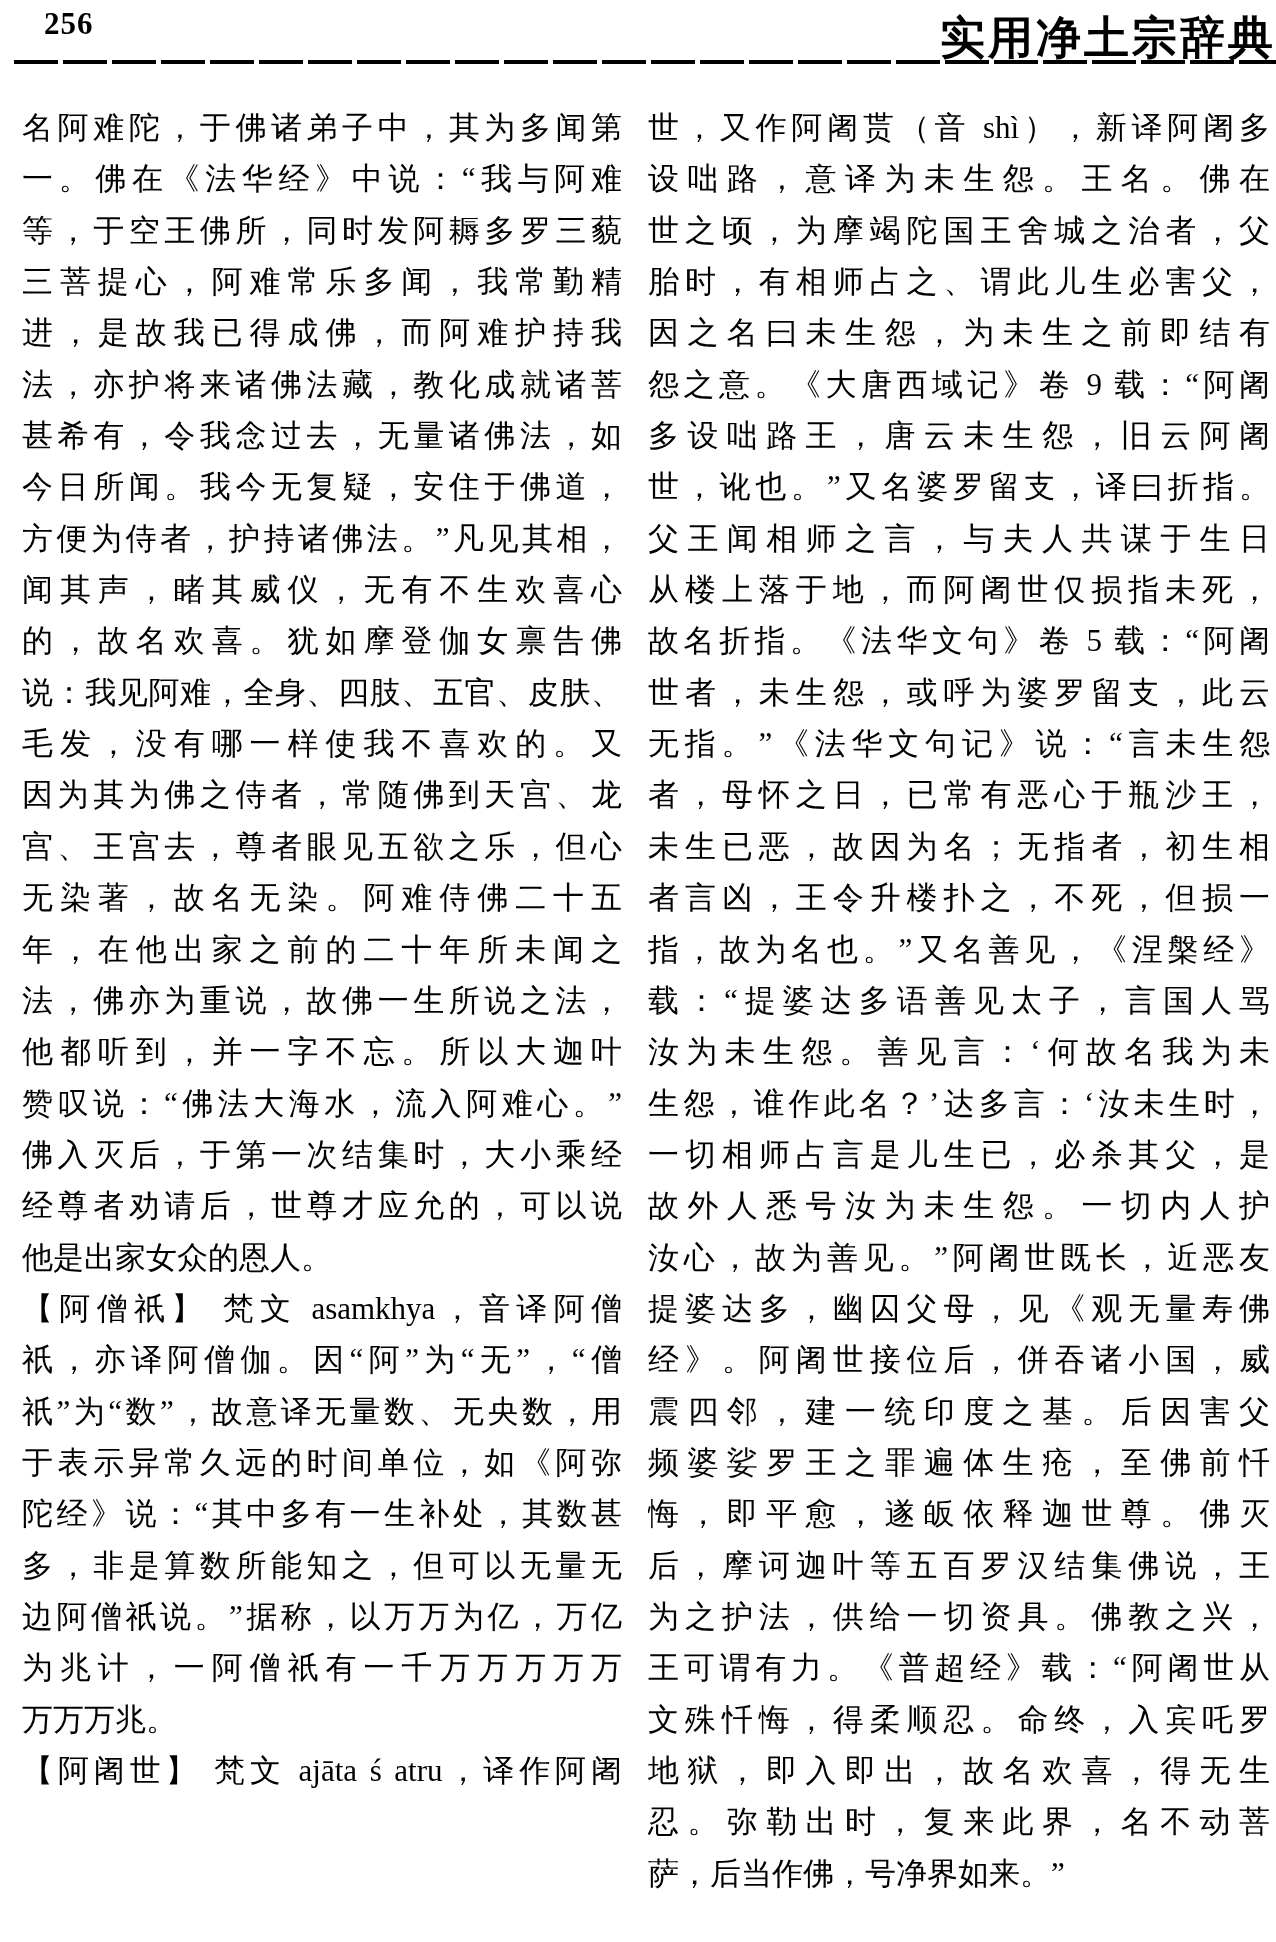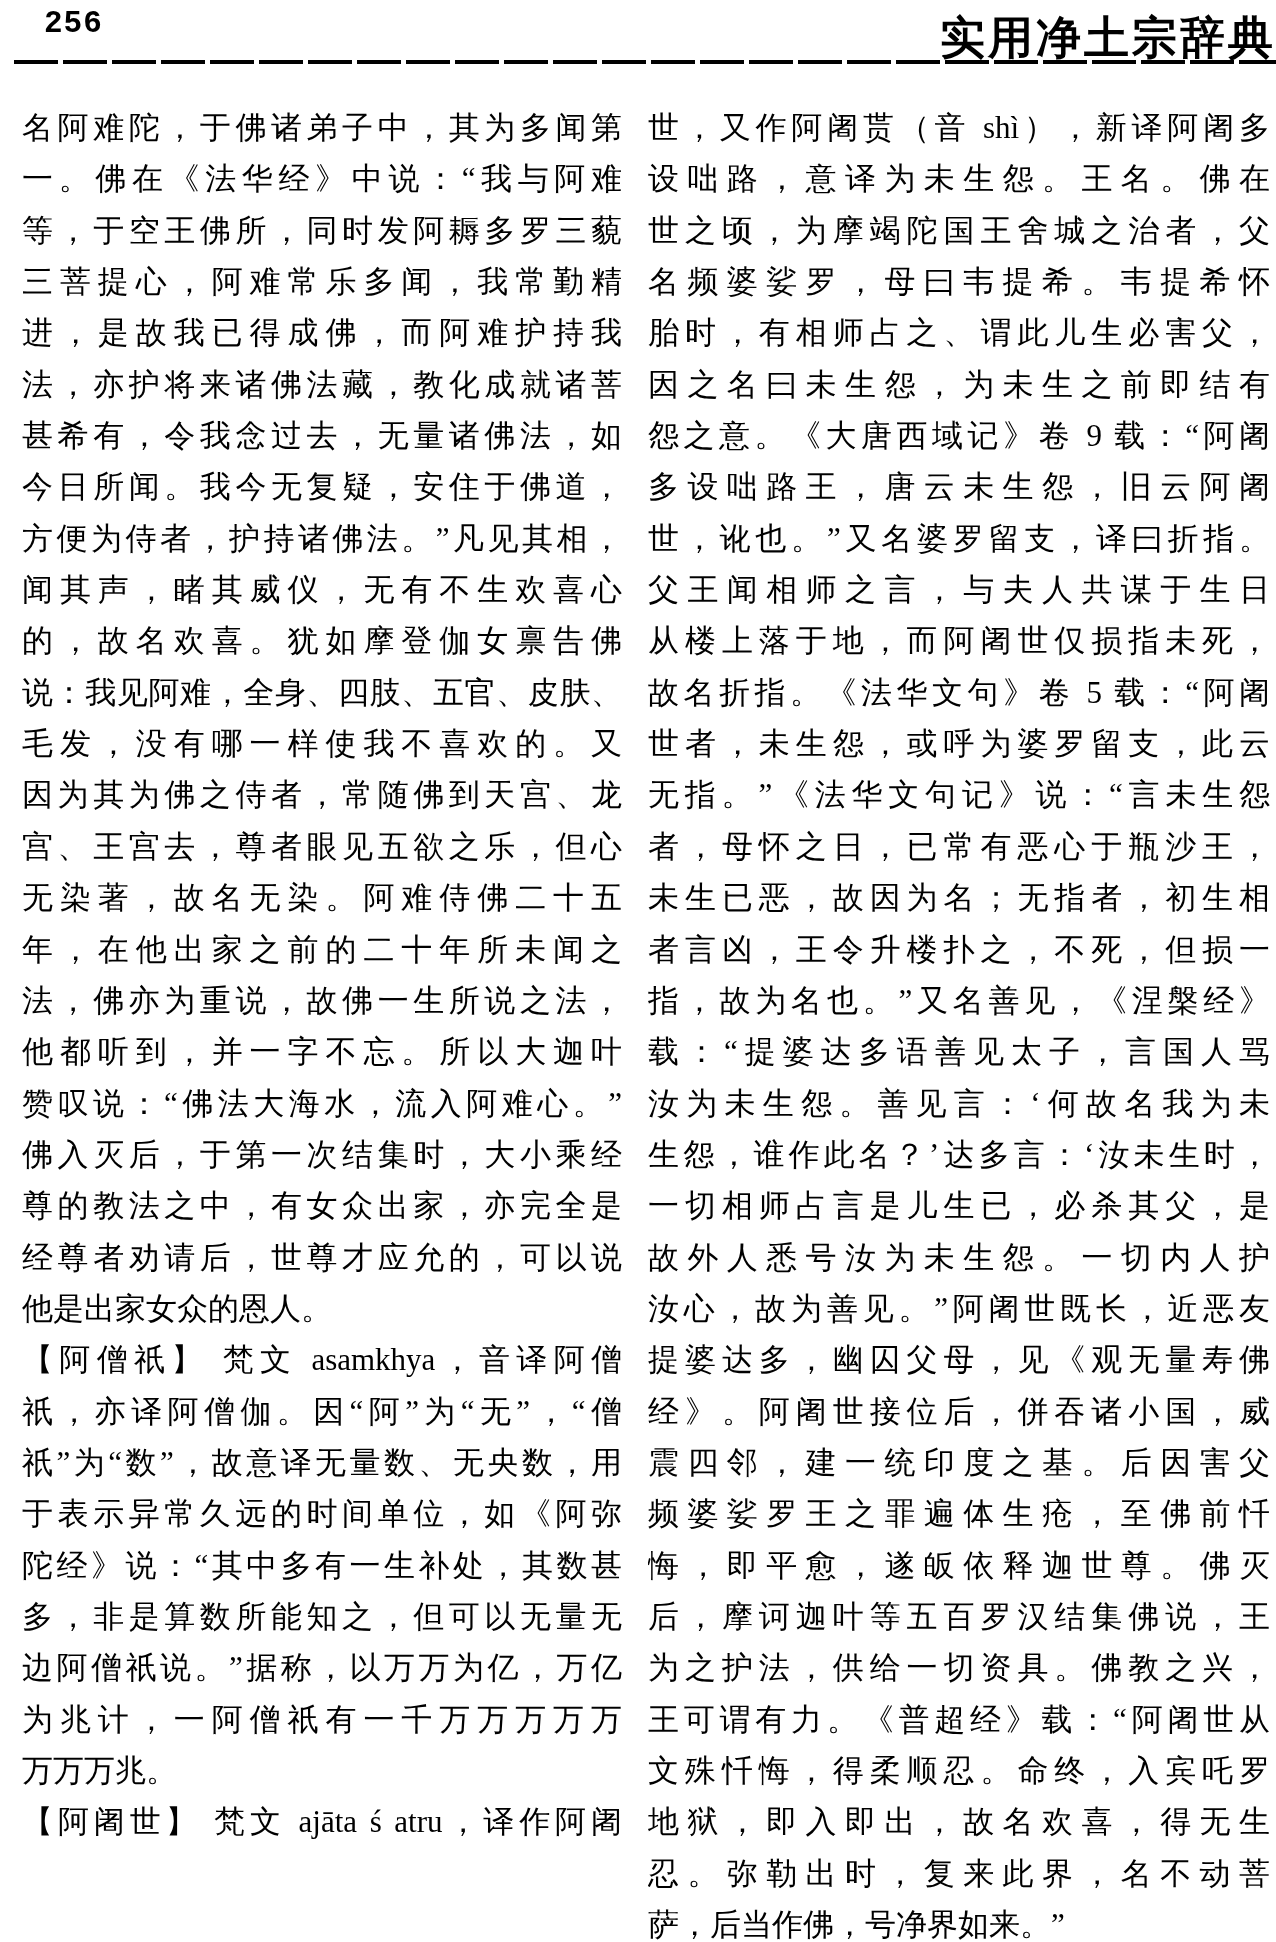--- a/index.html
+++ b/index.html
@@ -20,21 +20,20 @@
     position: relative;
     height: 60px;
   }
   .pageno {
     position: absolute;
     left: 44px;
     top: 6px;
     font-size: 31px;
     font-weight: bold;
     letter-spacing: 1px;
-    font-family: Liberation Mono, monospace;
   }
   .title {
     position: absolute;
     left: 0;
     right: 0;
     top: 8px;
     margin: 0;
     text-align: right;
     font-size: 45px;
     font-weight: bold;
@@ -94,39 +93,37 @@
         <div class="line">说：我见阿难，全身、四肢、五官、皮肤、</div>
         <div class="line">毛发，没有哪一样使我不喜欢的。又</div>
         <div class="line">因为其为佛之侍者，常随佛到天宫、龙</div>
         <div class="line">宫、王宫去，尊者眼见五欲之乐，但心</div>
         <div class="line">无染著，故名无染。阿难侍佛二十五</div>
         <div class="line">年，在他出家之前的二十年所未闻之</div>
         <div class="line">法，佛亦为重说，故佛一生所说之法，</div>
         <div class="line">他都听到，并一字不忘。所以大迦叶</div>
         <div class="line">赞叹说：“佛法大海水，流入阿难心。”</div>
         <div class="line">佛入灭后，于第一次结集时，大小乘经</div>
-        <div class="line">尊的教法之中，有女众出家，亦完全是</div>
         <div class="line">经尊者劝请后，世尊才应允的，可以说</div>
         <div class="line end">他是出家女众的恩人。</div>
         <div class="line"><b>【阿僧祇】</b> 梵文 asamkhya，音译阿僧</div>
         <div class="line">祇，亦译阿僧伽。因“阿”为“无”，“僧</div>
         <div class="line">祇”为“数”，故意译无量数、无央数，用</div>
         <div class="line">于表示异常久远的时间单位，如《阿弥</div>
         <div class="line">陀经》说：“其中多有一生补处，其数甚</div>
         <div class="line">多，非是算数所能知之，但可以无量无</div>
         <div class="line">边阿僧祇说。”据称，以万万为亿，万亿</div>
         <div class="line">为兆计，一阿僧祇有一千万万万万万</div>
         <div class="line end">万万万兆。</div>
         <div class="line"><b>【阿阇世】</b> 梵文 ajāta ś atru，译作阿阇</div>
       </section>
     <section class="col col-right">
         <div class="line">世，又作阿阇贳（音 shì），新译阿阇多</div>
         <div class="line">设咄路，意译为未生怨。王名。佛在</div>
         <div class="line">世之顷，为摩竭陀国王舍城之治者，父</div>
-        <div class="line">名频婆娑罗，母曰韦提希。韦提希怀</div>
         <div class="line">胎时，有相师占之、谓此儿生必害父，</div>
         <div class="line">因之名曰未生怨，为未生之前即结有</div>
         <div class="line">怨之意。《大唐西域记》卷 9 载：“阿阇</div>
         <div class="line">多设咄路王，唐云未生怨，旧云阿阇</div>
         <div class="line">世，讹也。”又名婆罗留支，译曰折指。</div>
         <div class="line">父王闻相师之言，与夫人共谋于生日</div>
         <div class="line">从楼上落于地，而阿阇世仅损指未死，</div>
         <div class="line">故名折指。《法华文句》卷 5 载：“阿阇</div>
         <div class="line">世者，未生怨，或呼为婆罗留支，此云</div>
         <div class="line">无指。”《法华文句记》说：“言未生怨</div>

